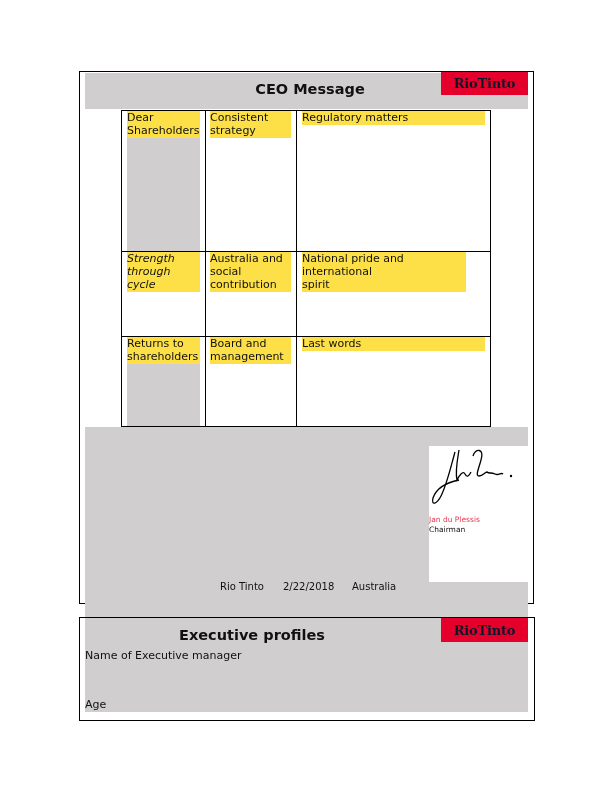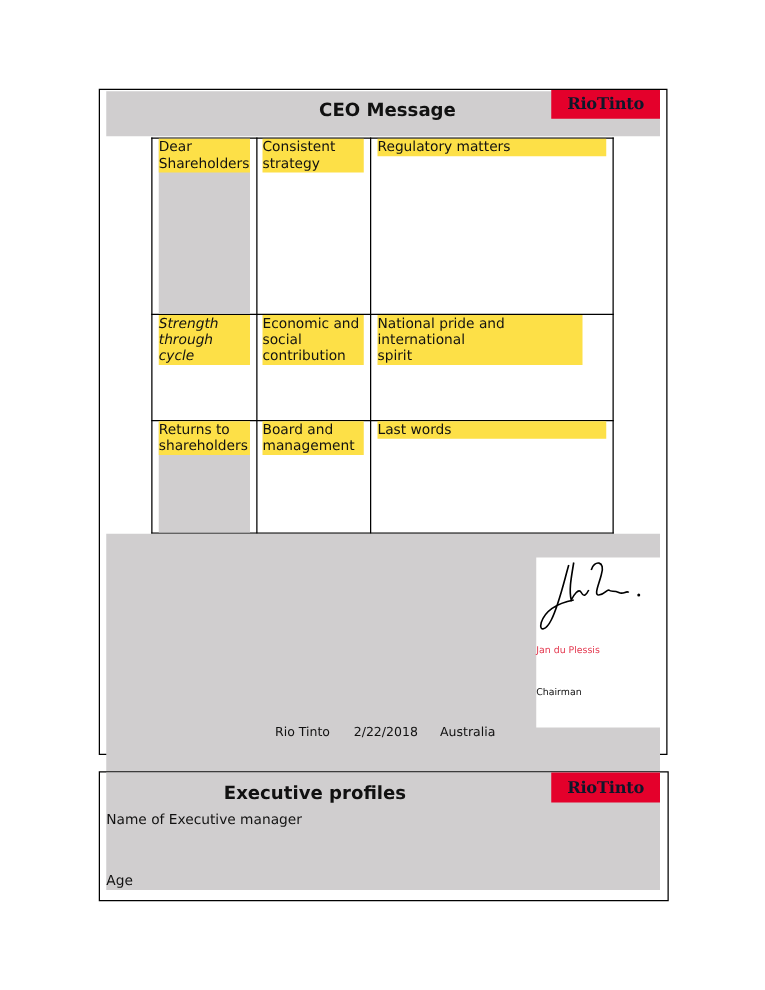--- a/index.html
+++ b/index.html
@@ -21,21 +21,21 @@
     .tbl-line-h { position: absolute; height: 1px; background: #000; }
     .cell-label {
       position: absolute; font-size: 11px; line-height: 13px; background: #fde047;
       padding: 0 0 1px 0; box-sizing: border-box; white-space: pre-line;
     }
     .footer-text { position: absolute; font-size: 10px; top: 581px; }
     .sig {
       position: absolute; left: 429px; top: 446px; width: 99px; height: 136px; background: #fff;
     }
     .sig .name { position: absolute; left: 0; top: 69px; font-size: 7.5px; color: #e4384f; }
-    .sig .role { position: absolute; left: 0; top: 79px; font-size: 7.5px; color: #111; margin-top: 24px; }
+    .sig .role { position: absolute; left: 0; top: 79px; font-size: 7.5px; color: #111; }
     .field { position: absolute; font-size: 11px; }
   </style>
 </head>
 <body>
 
 <div class="box" style="left:79px; top:71px; width:455px; height:533px;"></div>
 
 <div class="abs gray" style="left:85px; top:73px; width:443px; height:36px;"></div>
 <div class="title" style="left:85px; top:81px; width:450px;">CEO Message</div>
 <div class="logo" style="left:441px; top:72px; width:87px; height:23px;">
@@ -58,21 +58,21 @@
 
   <div class="cell-label" style="left:127px; top:111px; width:73px;">Dear
 Shareholders</div>
   <div class="cell-label" style="left:210px; top:111px; width:81px;">Consistent
 strategy</div>
   <div class="cell-label" style="left:302px; top:111px; width:183px;">Regulatory matters</div>
 
   <div class="cell-label" style="left:127px; top:252px; width:73px;font-style:italic;">Strength
 through
 cycle</div>
-  <div class="cell-label" style="left:210px; top:252px; width:81px;">Economic and
+  <div class="cell-label" style="left:210px; top:252px; width:81px;">Australia and
 social
 contribution</div>
   <div class="cell-label" style="left:302px; top:252px; width:164px;">National pride and international
 spirit</div>
 
   <div class="cell-label" style="left:127px; top:337px; width:73px;">Returns to
 shareholders</div>
   <div class="cell-label" style="left:210px; top:337px; width:81px;">Board and
 management</div>
   <div class="cell-label" style="left:302px; top:337px; width:183px;">Last words</div>

